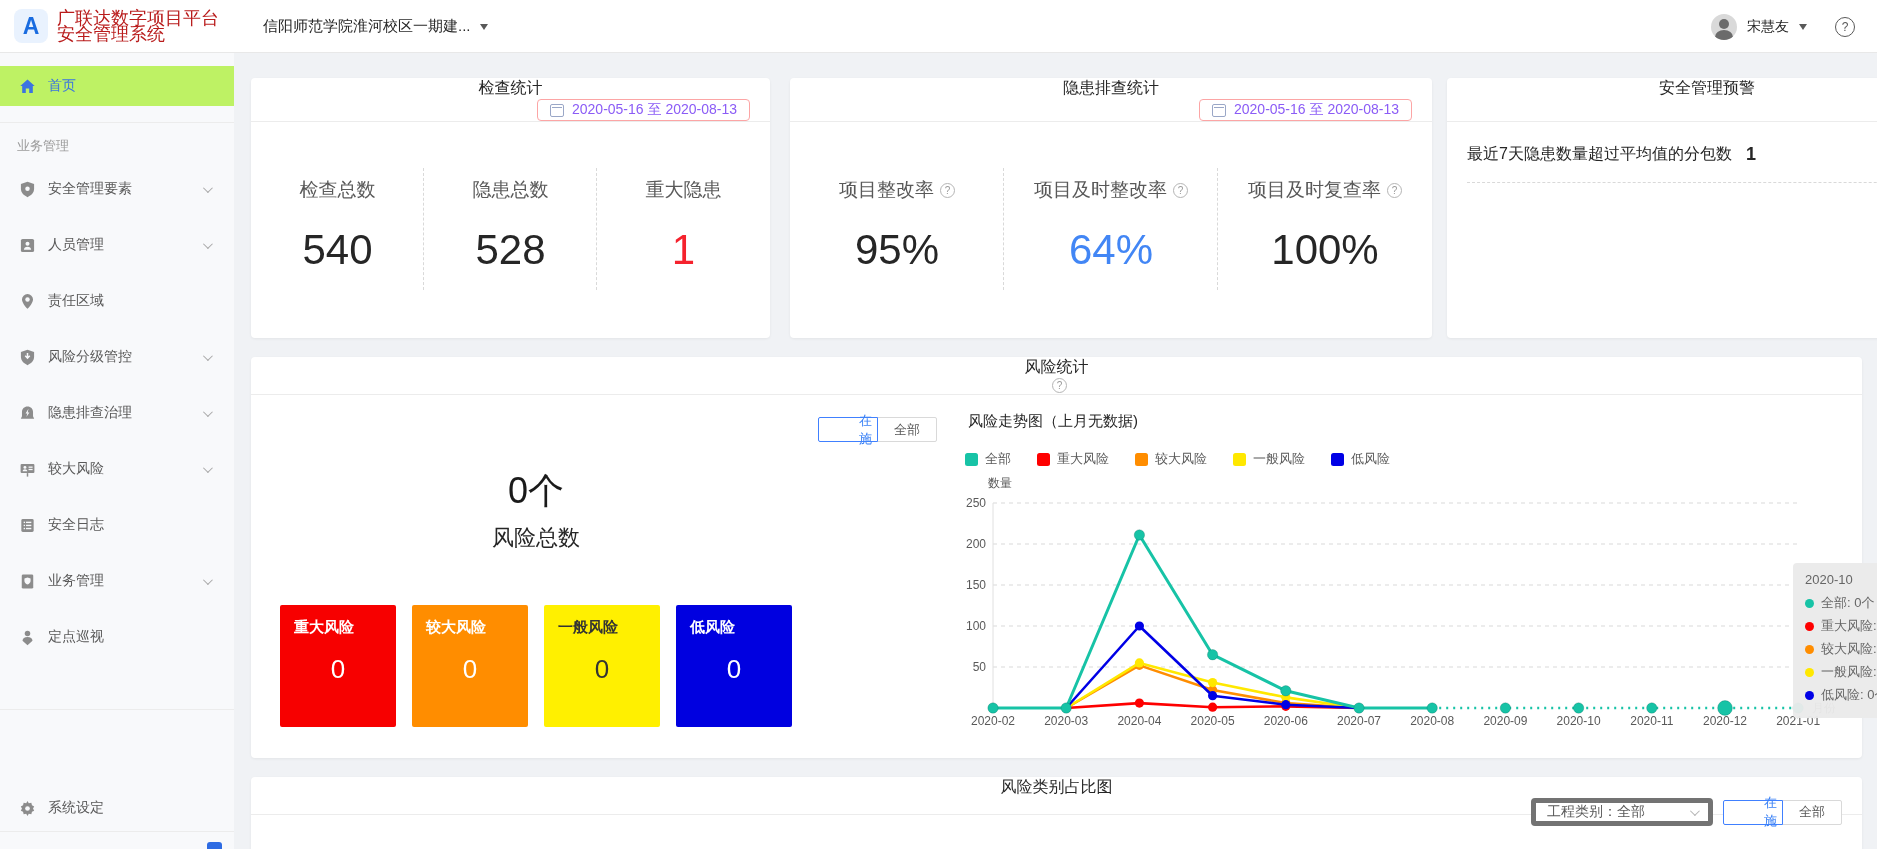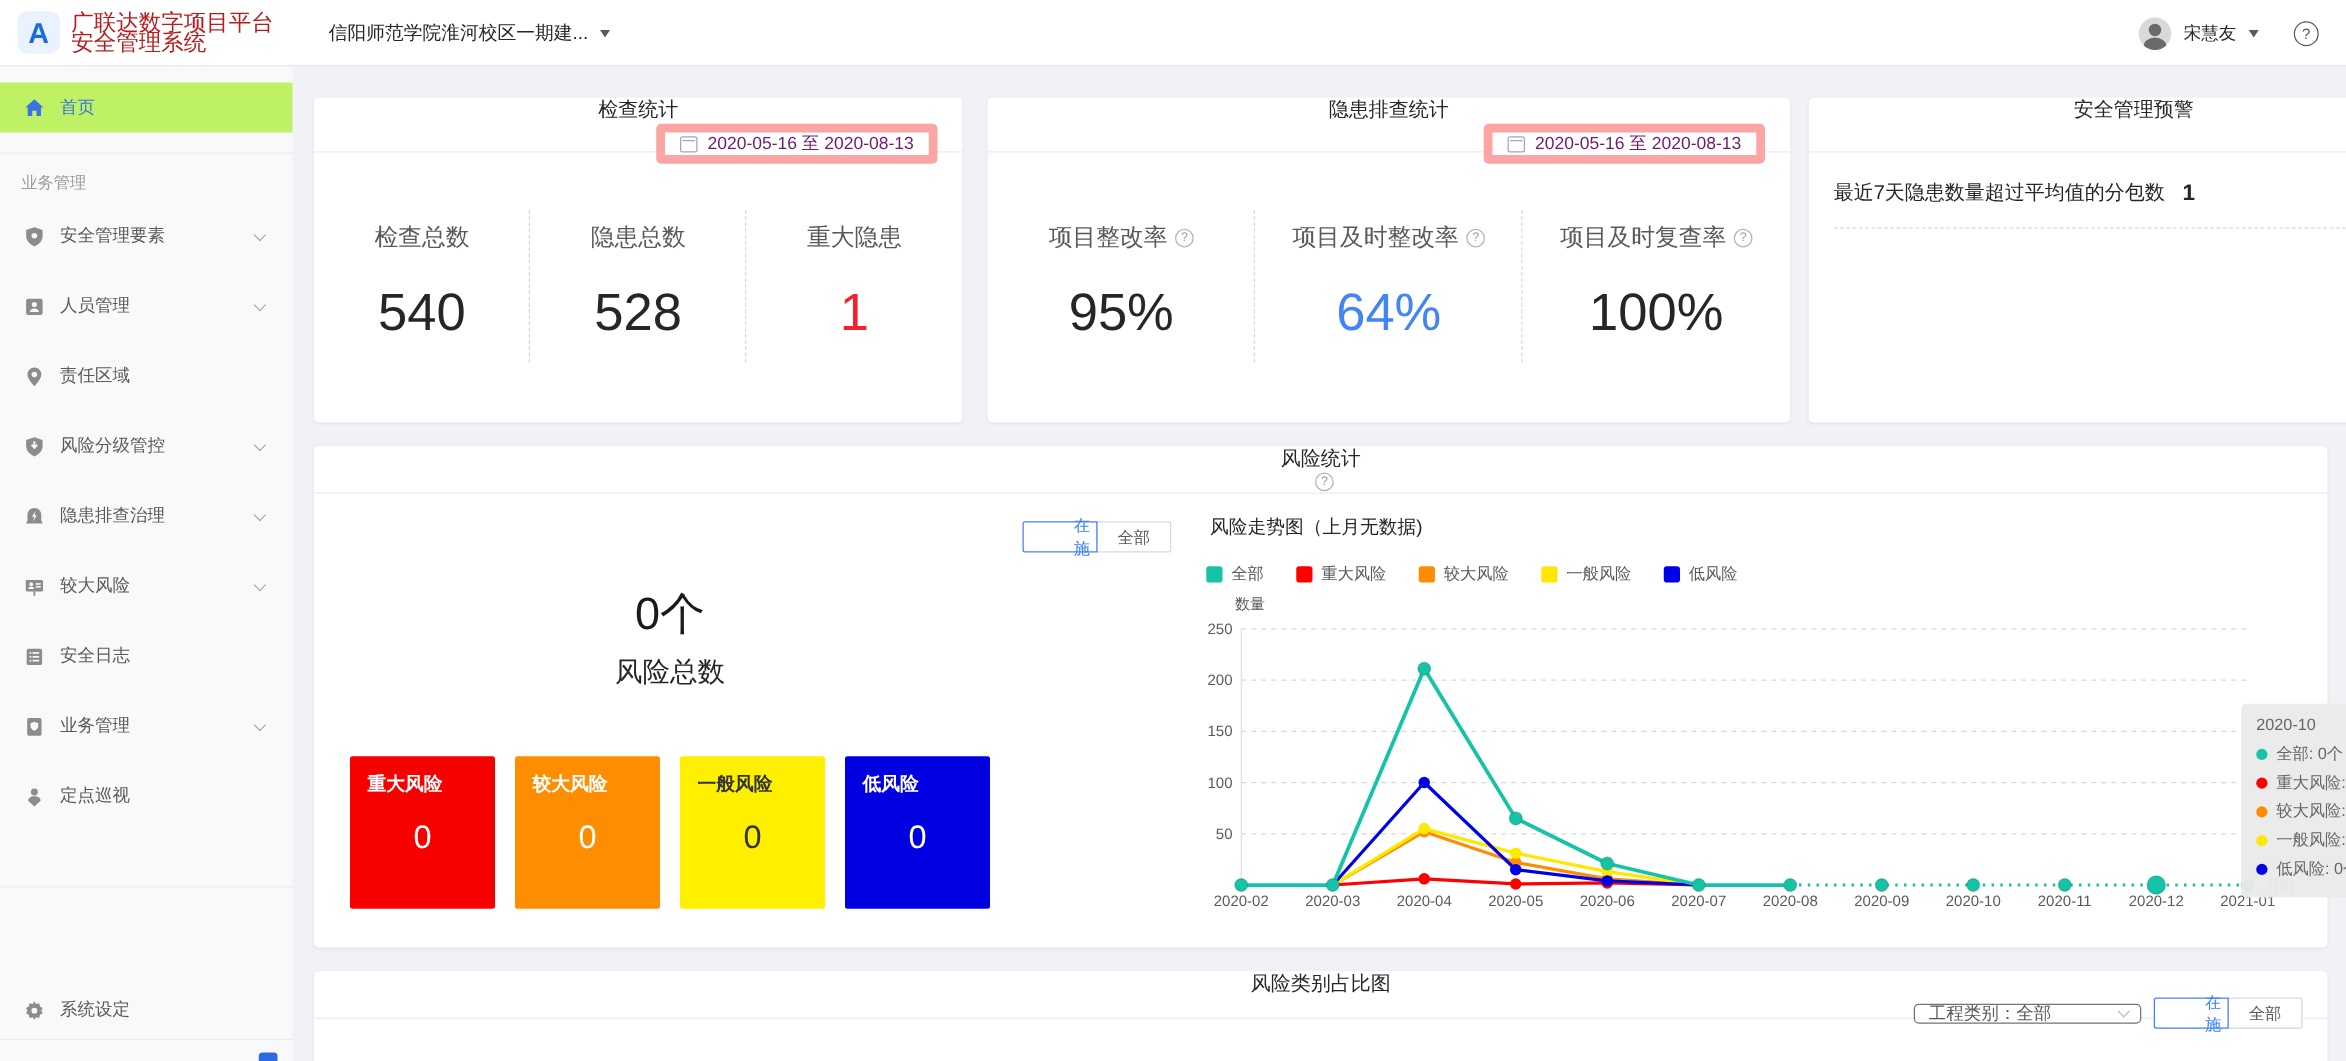--- a/index.html
+++ b/index.html
@@ -33,21 +33,21 @@
   .s-bottom-div1 { position:absolute; left:0; top:656px; width:100%; border-top:1px solid #ececec; }
   .s-bottom-item { position:absolute; top:735px; width:100%; }
   .s-bottom-div2 { position:absolute; left:0; top:778px; width:100%; border-top:1px solid #ececec; }
   .float-blue { position:absolute; left:207px; top:842px; width:15px; height:7px; background:#2e6be3; border-radius:3px 3px 0 0; z-index:25; }
 
   
   .card { position:absolute; background:#fff; border-radius:4px; box-shadow:0 1px 3px rgba(0,0,0,0.06); }
   .card-hd { height:44px; display:flex; align-items:center; padding:0 20px; border-bottom:1px solid #ececec;flex-direction:column; }
   .card-title { font-size:16px; color:#262626; }
   .qmark { width:15px; height:15px; border:1px solid #b5b5b5; border-radius:50%; color:#9a9a9a; font-size:10px; display:inline-flex; align-items:center; justify-content:center; margin-left:6px; flex:none; }
-  .date-input { margin-left:auto; height:33px; min-width:207px; border:7px solid #fca5a5; border-radius:4px; background:#fff; display:flex; align-items:center; padding:0 12px; gap:8px; font-size:14px; color:#701a75; cursor:pointer; }
+  .date-input { margin-left:auto; height:33px; min-width:207px; border:1px solid #fca5a5; border-radius:4px; background:#fff; display:flex; align-items:center; padding:0 12px; gap:8px; font-size:14px; color:#8b5cf6; cursor:pointer; }
   .cal-icon { width:14px; height:13px; border:1.4px solid #9aa7c7; border-radius:2px; position:relative; flex:none; }
   .cal-icon::before { content:''; position:absolute; left:1px; right:1px; top:2.5px; border-top:1.2px solid #9aa7c7; }
 
   .stats { position:relative; display:flex; height:215px; }
   .stat-col { flex:1; text-align:center; position:relative; }
   .stat-col:not(:last-child)::after { content:''; position:absolute; right:0; top:46px; height:122px; border-right:1px dashed #d9d9d9; }
   .stat-label { margin-top:55px; font-size:19px; color:#595959; display:flex; align-items:center; justify-content:center; }
   .stat-value { margin-top:23px; font-size:42px; color:#262626; }
 
   .warn-row { display:flex; align-items:center; padding:22px 20px 17px 20px; margin:0 20px; padding-left:0; padding-right:0; border-bottom:1px dashed #d9d9d9; font-size:16px; color:#262626; }
@@ -74,21 +74,21 @@
   .chart-box { position:absolute; left:709px; top:113px; width:917px; height:272px; }
 
   
   .ctip { position:absolute; left:1793px; top:563px; width:132px; background:rgba(234,234,234,0.96); border-radius:4px; padding:9px 12px; z-index:40; }
   .ctip .t-title { font-size:13px; color:#666; margin-bottom:7px; }
   .ctip .t-row { display:flex; align-items:center; gap:7px; font-size:13px; color:#666; margin-bottom:5px; white-space:nowrap; }
   .t-dot { width:9px; height:9px; border-radius:50%; flex:none; }
 
   
   .cat-hd-controls { margin-left:auto; display:flex; align-items:center; gap:10px; }
-  .sel { width:182px; height:16px; border:1px solid #737373; border-radius:4px; background:#fff; display:flex; align-items:center; justify-content:space-between; padding:0 11px; font-size:14px; color:#595959; cursor:pointer; }
+  .sel { width:182px; height:28px; border:5px solid #737373; border-radius:4px; background:#fff; display:flex; align-items:center; justify-content:space-between; padding:0 11px; font-size:14px; color:#595959; cursor:pointer; }
   .sel-chev { width:7px; height:7px; border-right:1.3px solid #b5b5b5; border-bottom:1.3px solid #b5b5b5; transform:rotate(45deg) translateY(-2px); }
 </style>
 </head>
 <body>
 
 <div class="viewport">
 
   <div class="hdr">
     <div class="logo">A</div>
     <div class="hdr-title">

